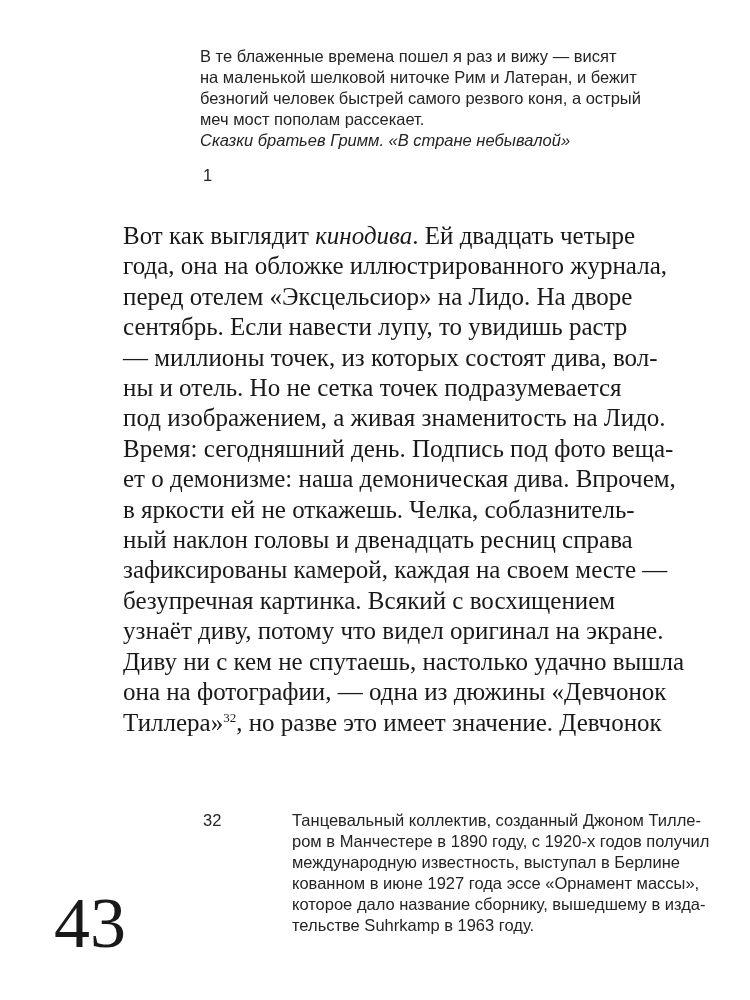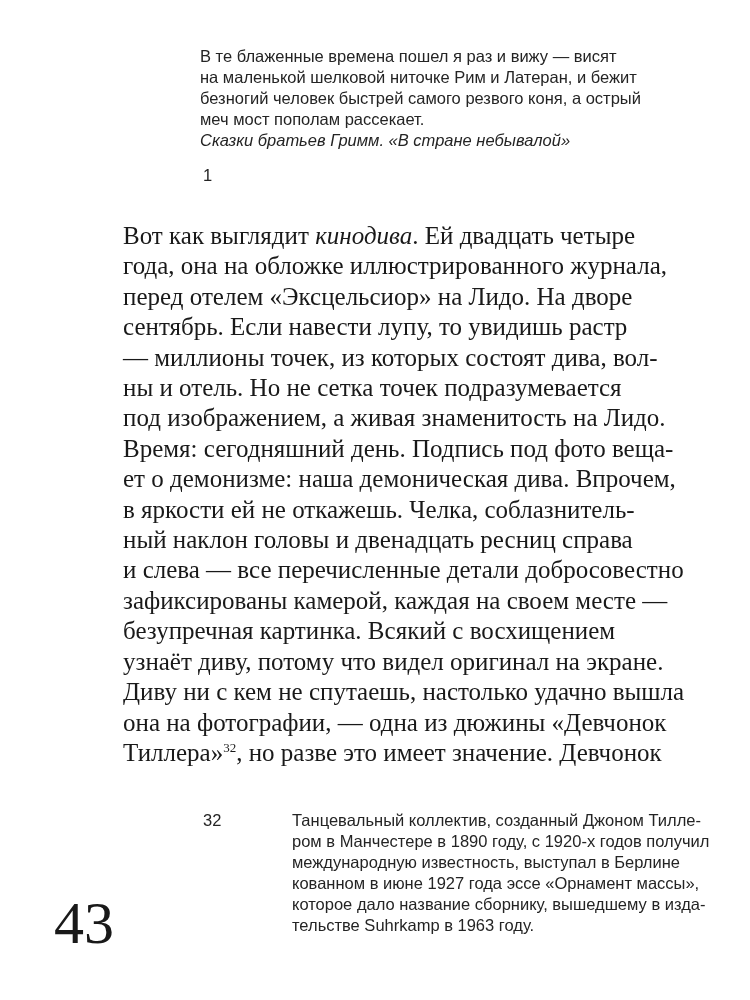--- a/index.html
+++ b/index.html
@@ -83,21 +83,21 @@
     width: 450px;
   }
   .footnote .fn-text div { white-space: nowrap; }
 
   
   .page-number {
     position: absolute;
     left: 54px;
     top: 893px;
     font-family: "Liberation Serif", serif;
-    font-size: 60px;
+    font-size: 72px;
     line-height: 60px;
     color: #191919;
   }
 </style>
 </head>
 <body>
 
 <div class="page">
 
   <div class="epigraph">
@@ -115,21 +115,20 @@
     <div class="b-line">года, она на обложке иллюстрированного журнала,</div>
     <div class="b-line">перед отелем «Эксцельсиор» на Лидо. На дворе</div>
     <div class="b-line">сентябрь. Если навести лупу, то увидишь растр</div>
     <div class="b-line">— миллионы точек, из которых состоят дива, вол-</div>
     <div class="b-line">ны и отель. Но не сетка точек подразумевается</div>
     <div class="b-line">под изображением, а живая знаменитость на Лидо.</div>
     <div class="b-line">Время: сегодняшний день. Подпись под фото веща-</div>
     <div class="b-line">ет о демонизме: наша демоническая дива. Впрочем,</div>
     <div class="b-line">в яркости ей не откажешь. Челка, соблазнитель-</div>
     <div class="b-line">ный наклон головы и двенадцать ресниц справа</div>
-    <div class="b-line">и слева — все перечисленные детали добросовестно</div>
     <div class="b-line">зафиксированы камерой, каждая на своем месте —</div>
     <div class="b-line">безупречная картинка. Всякий с восхищением</div>
     <div class="b-line">узнаёт диву, потому что видел оригинал на экране.</div>
     <div class="b-line">Диву ни с кем не спутаешь, настолько удачно вышла</div>
     <div class="b-line">она на фотографии, — одна из дюжины «Девчонок</div>
     <div class="b-line"><span>Тиллера»</span><sup>32</sup><span>, но разве это имеет значение. Девчонок</span></div>
   </div>
 
   <div class="footnote">
     <div class="fn-number">32</div>

